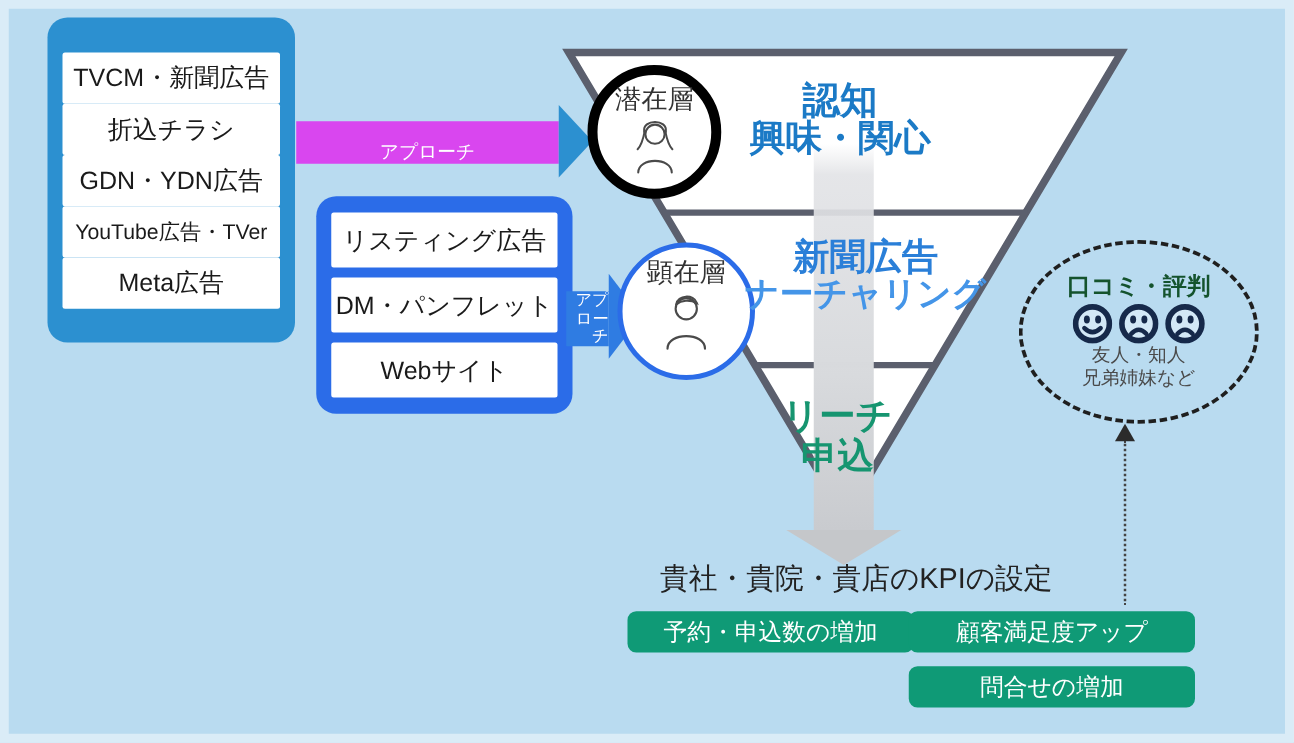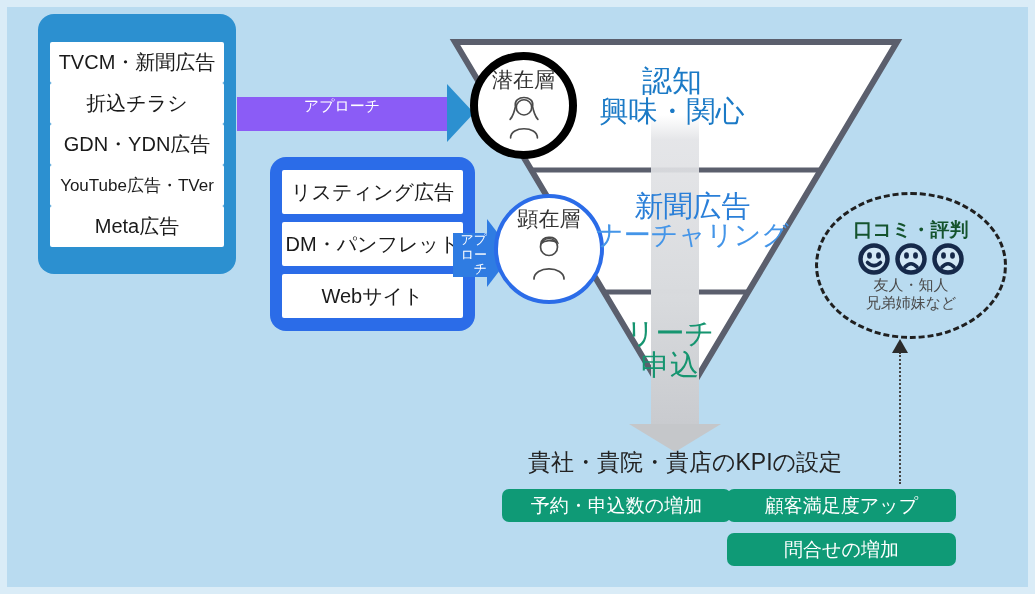--- a/index.html
+++ b/index.html
@@ -4,39 +4,39 @@
 <style>
   html,body{margin:0;padding:0;}
   body{font-family:"Liberation Sans","DejaVu Sans",sans-serif;}
   .frame{
     position:relative;width:1035px;height:594px;background:#b9dbf0;overflow:hidden;
     box-shadow:inset 0 0 0 7px rgba(255,255,255,.48);
   }
   
   .mbox{position:absolute;border-radius:16px;box-sizing:border-box;display:flex;flex-direction:column;justify-content:space-between;}
   .mbox1{left:38px;top:14px;width:198px;height:260px;background:#2c90d0;padding:13px 12px;justify-content:center;}
-  .mbox2{left:270px;top:157px;width:205px;height:174px;background:#2b6ce8;padding:13px 12px;}
+  .mbox2{left:253px;top:157px;width:205px;height:174px;background:#2b6ce8;padding:13px 12px;}
   .mrow{background:#ffffff;border-radius:2px;display:flex;align-items:center;justify-content:center;
         font-size:20px;color:#1a1a1a;white-space:nowrap;}
   .mbox1 .mrow{height:41px;}
   .mbox2 .mrow{height:44px;}
   .mrow.small{font-size:17px;}
   
-  .arr1-shaft{position:absolute;left:237px;top:97px;width:210px;height:34px;background:#8b5cf6;
-              display:flex;align-items:flex-start;justify-content:center;color:#fff;font-size:15px;z-index:3;}
+  .arr1-shaft{position:absolute;left:237px;top:97px;width:210px;height:34px;background:#d946ef;
+              display:flex;align-items:flex-end;justify-content:center;color:#fff;font-size:15px;z-index:3;}
   .arr1-head{position:absolute;left:447px;top:84px;width:0;height:0;z-index:3;
              border-top:29px solid transparent;border-bottom:29px solid transparent;border-left:27px solid #2c90d0;}
   .arr2-shaft{position:absolute;left:453px;top:233px;width:34px;height:44px;background:#2f7ce2;
               display:flex;align-items:center;justify-content:center;text-align:right;
               color:#fff;font-size:13px;line-height:1.15;z-index:3;}
   .arr2-head{position:absolute;left:487px;top:219px;width:0;height:0;z-index:3;
              border-top:34px solid transparent;border-bottom:34px solid transparent;border-left:26px solid #2f7ce2;}
   
   .funnel-svg{position:absolute;left:440px;top:30px;z-index:1;}
-  .stage{position:absolute;z-index:5;text-align:center;font-weight:normal;}
+  .stage{position:absolute;z-index:5;text-align:center;font-weight:bold;}
   .s1{left:542px;top:66px;width:260px;color:#1b7ac6;font-size:30px;line-height:1.02;}
   .s1 .l2{font-size:29px;}
   .s2{left:560px;top:191px;width:265px;font-size:29px;line-height:1.04;}
   .s2 .l1{color:#2a7fd8;}
   .s2 .l2{color:#4495e8;font-size:27px;}
   .s3{left:565px;top:318px;width:210px;color:#169570;font-size:29px;line-height:1.1;}
   
   .circle{position:absolute;background:#fff;border-radius:50%;box-sizing:border-box;z-index:4;
           display:flex;flex-direction:column;align-items:center;}
   .c1{left:470px;top:52px;width:107px;height:107px;border:8px solid #000000;padding-top:9px;}

